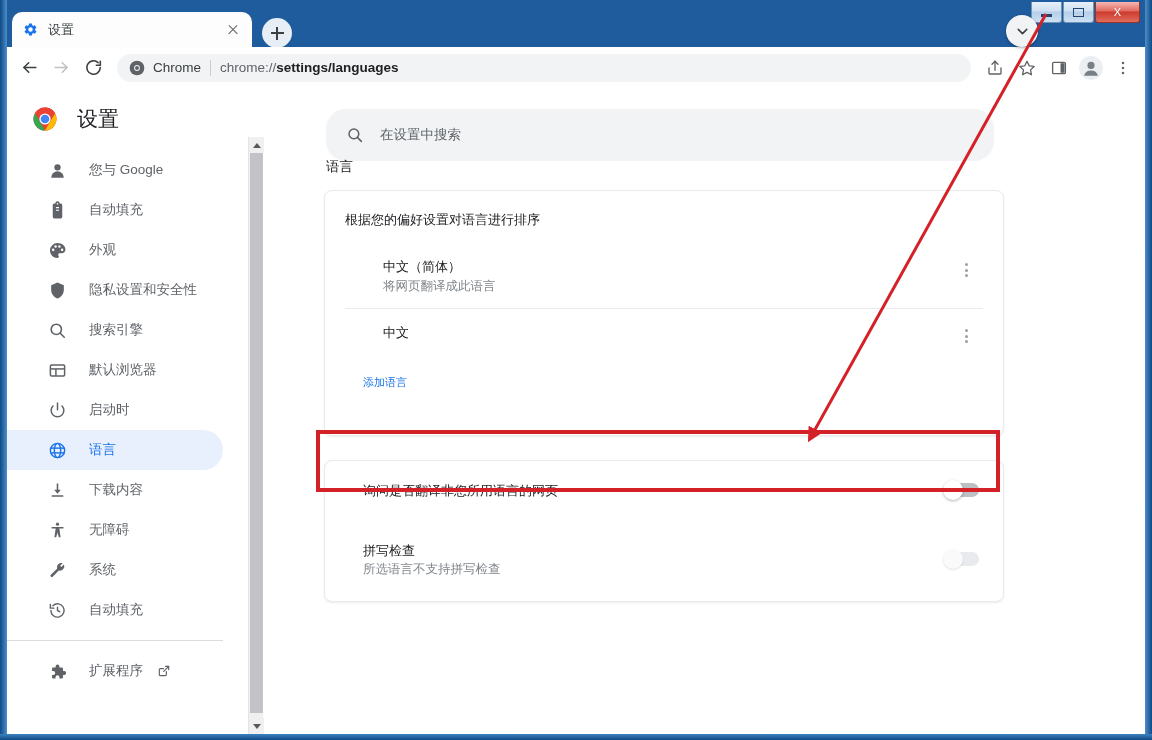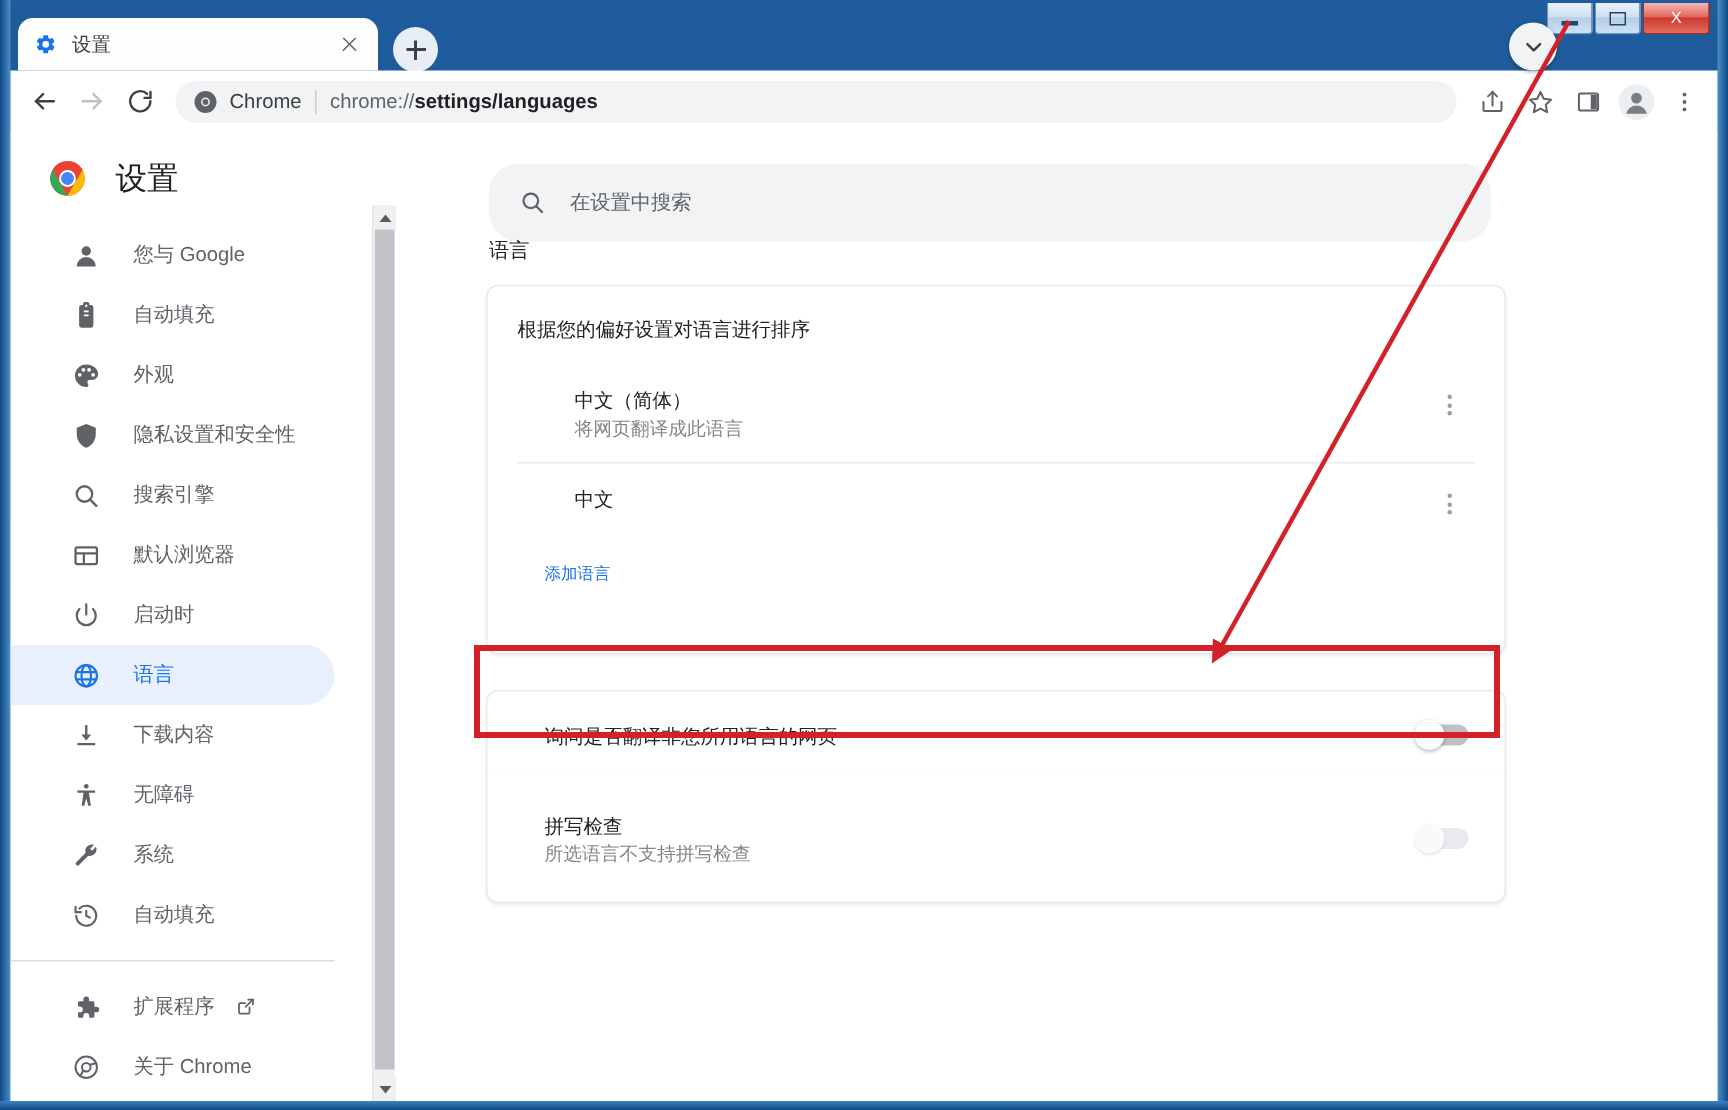--- a/index.html
+++ b/index.html
@@ -459,31 +459,20 @@
         <span class="nav-label">扩展程序</span>
         <span class="ext-ico">
           <svg viewBox="0 0 24 24" width="14" height="14" fill="none" stroke="#5f6368" stroke-width="2" stroke-linecap="round" stroke-linejoin="round">
             <path d="M16 13v5.5a1.5 1.5 0 01-1.5 1.5h-9A1.5 1.5 0 014 18.5v-9A1.5 1.5 0 015.5 8H11"></path>
             <polyline points="14.5 4 20 4 20 9.5"></polyline>
               <line x1="20" y1="4" x2="11.5" y2="12.5"></line>
           </svg>
         </span>
       </div>
 
-      <div class="nav-item">
-        <span class="nav-ico">
-          <svg viewBox="0 0 24 24" width="19" height="19" fill="none" stroke="currentColor" stroke-width="1.7">
-            <circle cx="12" cy="12" r="9"></circle>
-              <circle cx="12" cy="12" r="3.6"></circle>
-            <line x1="14.9" y1="9.9" x2="21" y2="8.4"></line>
-              <line x1="9.6" y1="14.5" x2="6.6" y2="20"></line>
-          </svg>
-        </span>
-        <span class="nav-label">关于 Chrome</span>
-      </div>
     </div>
 
     <div id="scrollbar">
       <div class="sb-btn">
         <span class="tri tri-up"></span>
       </div>
       <div class="sb-thumb"></div>
       <div class="sb-btn" style="position:absolute;left:0;bottom:0;">
         <span class="tri tri-dn"></span>
       </div>

